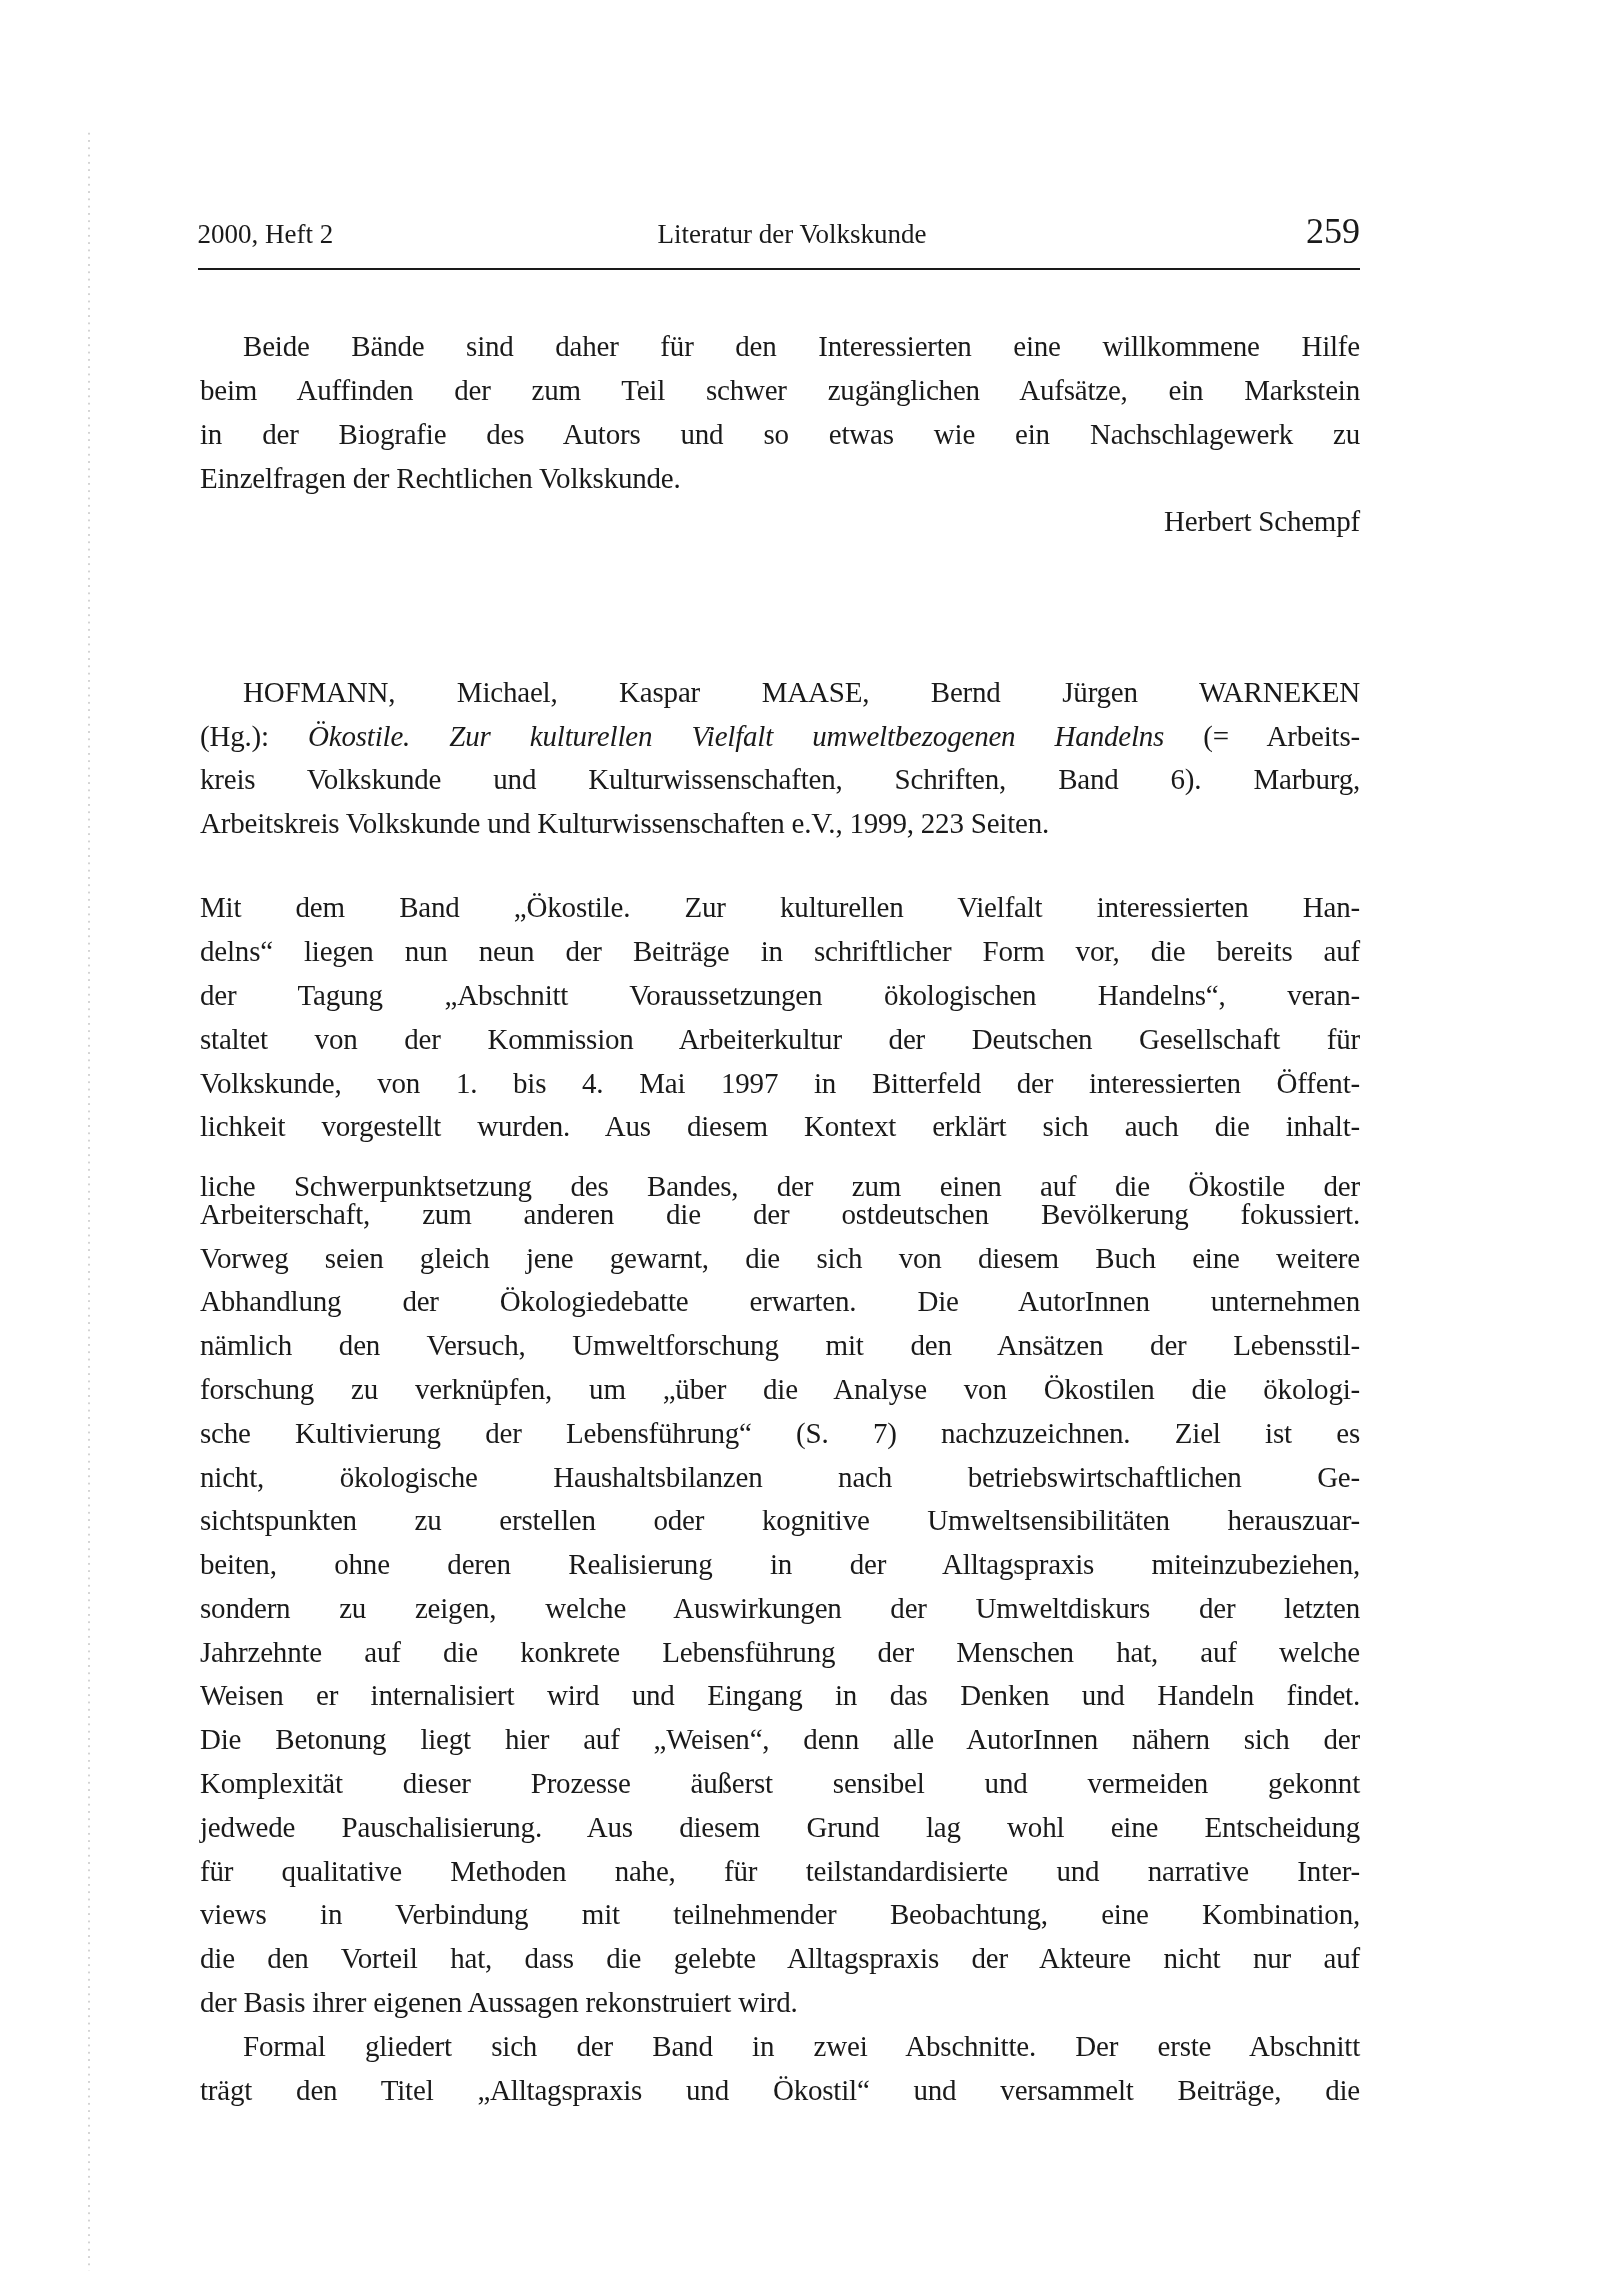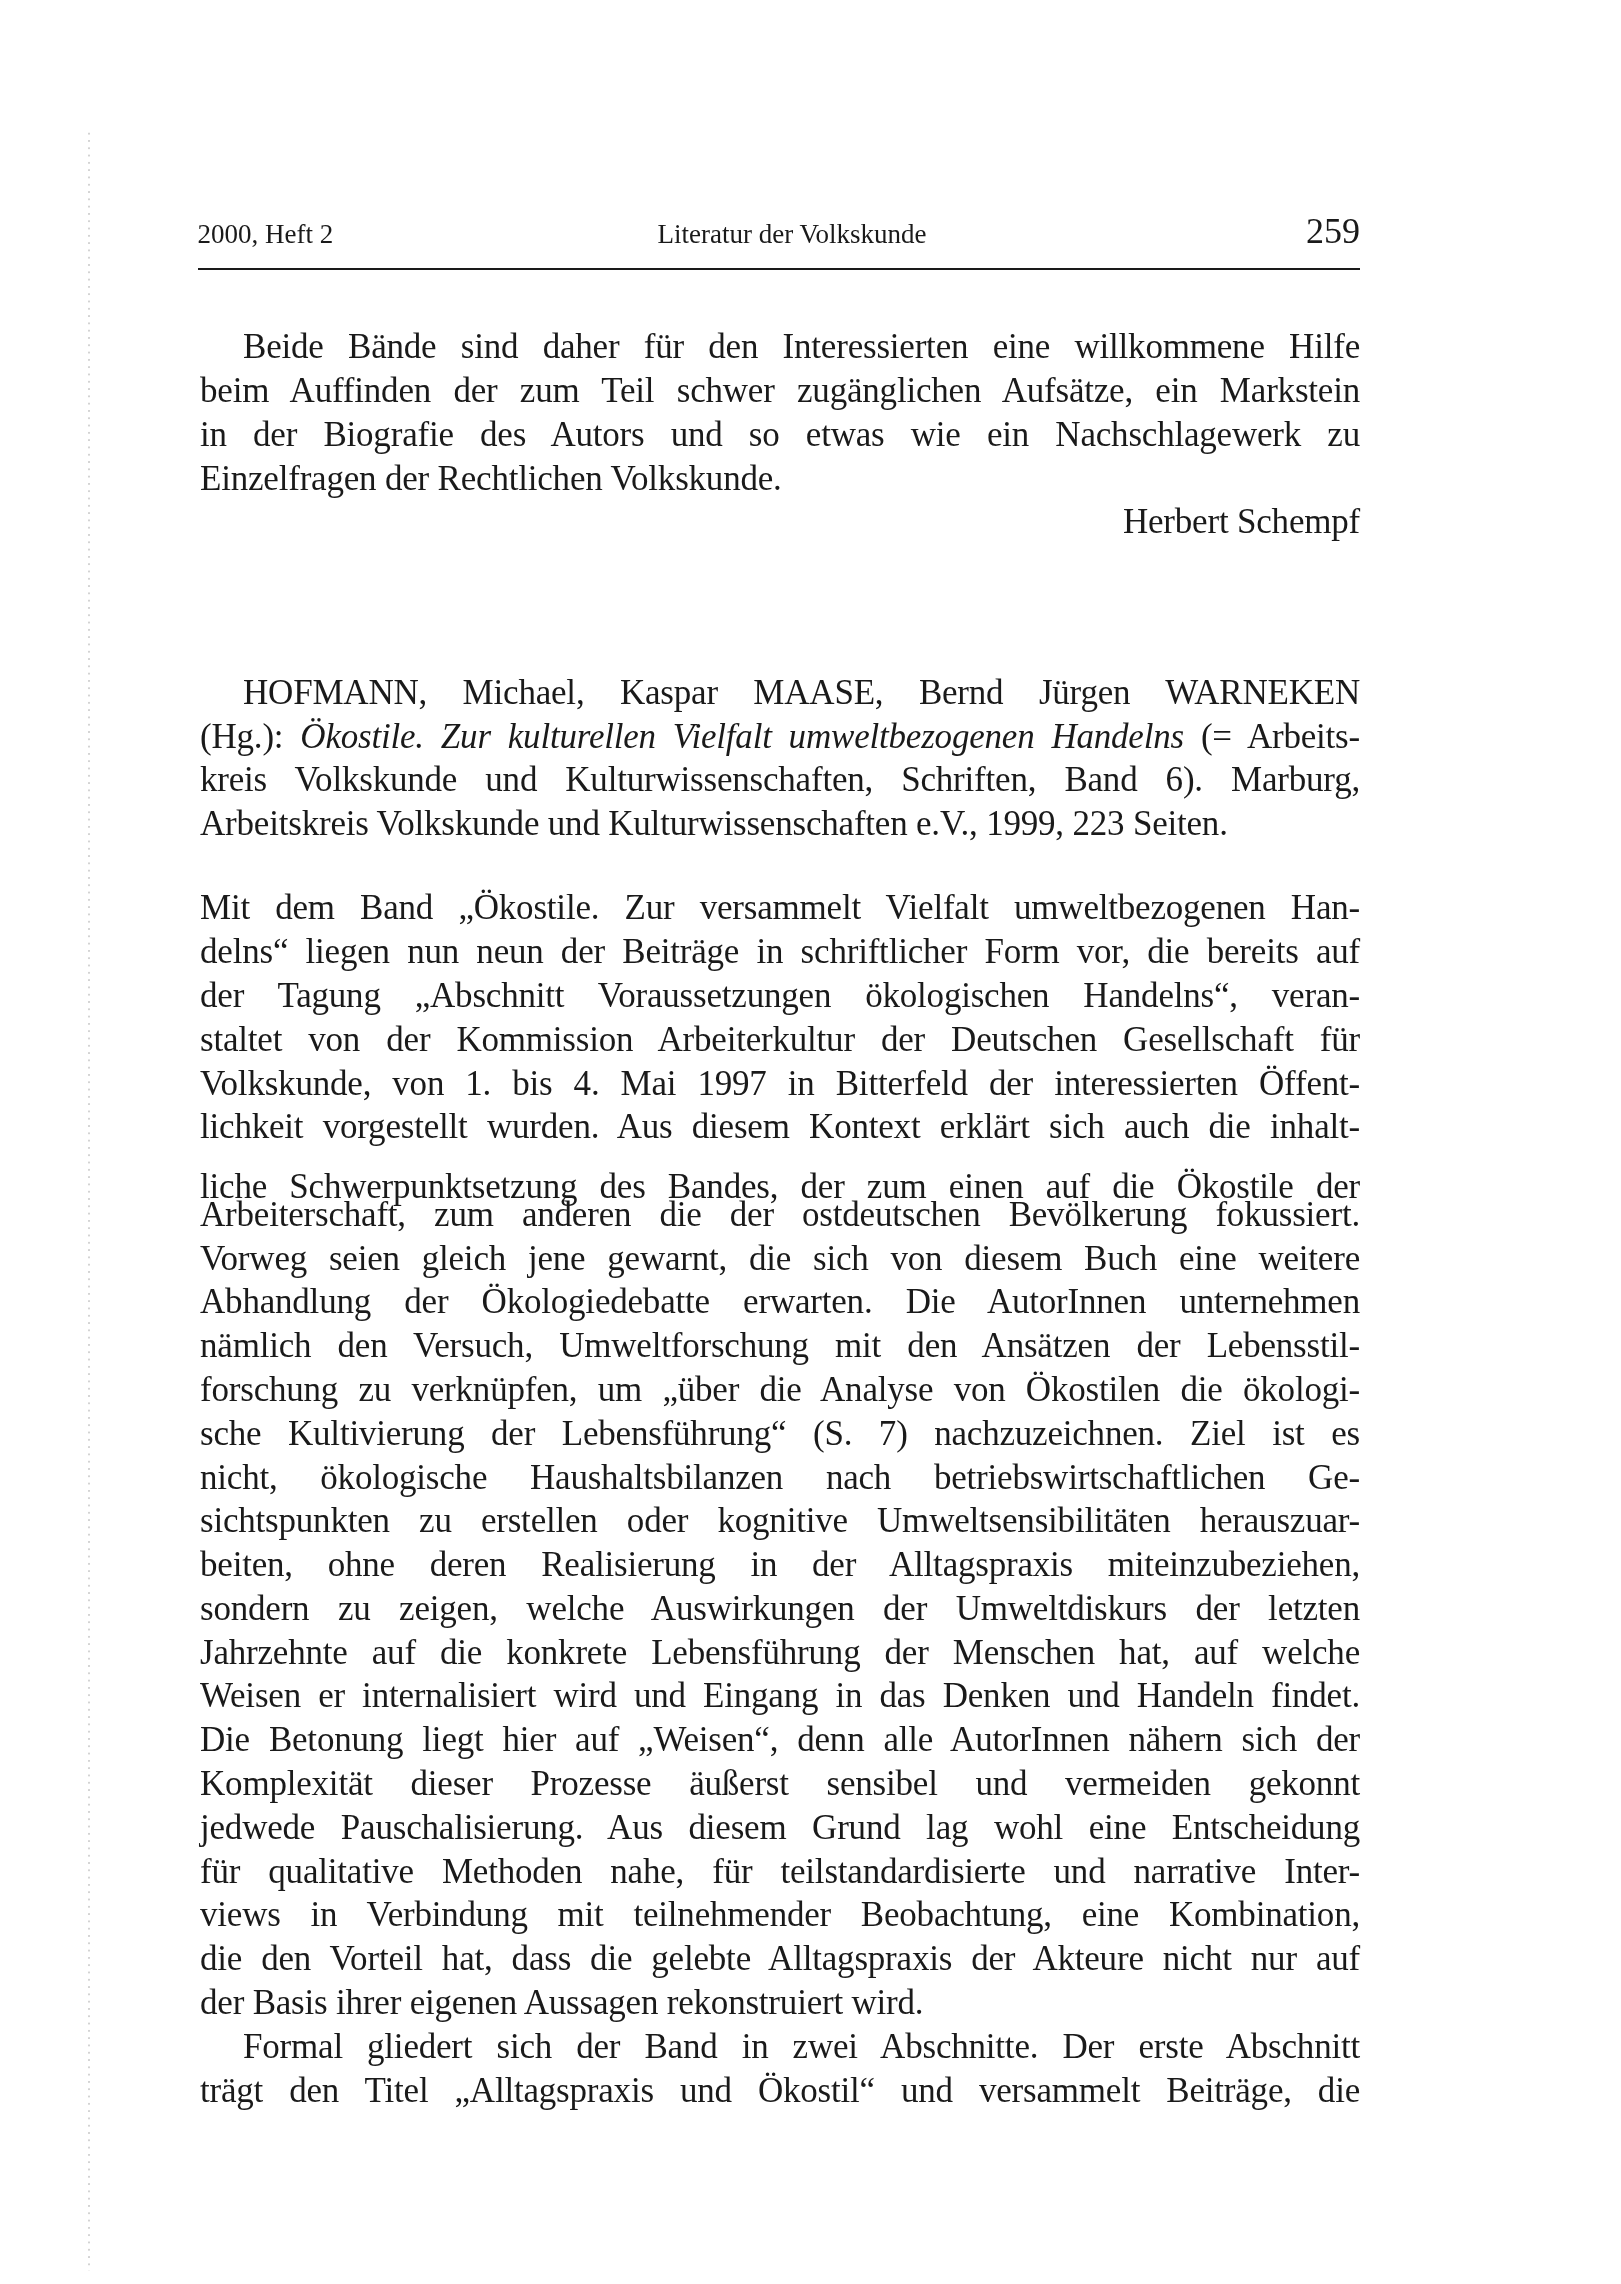--- a/index.html
+++ b/index.html
@@ -49,21 +49,21 @@
     left: -2.4px;
     width: 1162px;
     height: 2.4px;
     background: #1a1a1a;
   }
   .line {
     position: absolute;
     left: 0;
     width: 1160px;
     height: 45px;
-    font-size: 35px;
+    font-size: 29px;
     line-height: 45px;
     white-space: nowrap;
     text-align: justify;
     text-align-last: justify;
     letter-spacing: -0.2px;
   }
   .line.last { text-align-last: left; }
   .line.indent { left: 43px; width: 1117px; }
   .line.right { text-align: center; text-align-last: right; }
   .line .it { font-style: italic; margin-top: 37px; }
@@ -91,21 +91,21 @@
   </div>
 
   <div>
     <div class="line indent" style="top:670px">HOFMANN, Michael, Kaspar MAASE, Bernd Jürgen WARNEKEN</div>
     <div class="line" style="top:714px"><span>(Hg.): </span><span class="it">Ökostile. Zur kulturellen Vielfalt umweltbezogenen Handelns</span><span> (= Arbeits-</span></div>
     <div class="line" style="top:757px">kreis Volkskunde und Kulturwissenschaften, Schriften, Band 6). Marburg,</div>
     <div class="line last" style="top:801px">Arbeitskreis Volkskunde und Kulturwissenschaften e.V., 1999, 223 Seiten.</div>
   </div>
 
   <div>
-    <div class="line" style="top:885px">Mit dem Band „Ökostile. Zur versammelt Vielfalt umweltbezogenen Han-</div>
+    <div class="line" style="top:885px">Mit dem Band „Ökostile. Zur kulturellen Vielfalt interessierten Han-</div>
     <div class="line" style="top:929px">delns“ liegen nun neun der Beiträge in schriftlicher Form vor, die bereits auf</div>
     <div class="line" style="top:973px">der Tagung „Abschnitt Voraussetzungen ökologischen Handelns“, veran-</div>
     <div class="line" style="top:1017px">staltet von der Kommission Arbeiterkultur der Deutschen Gesellschaft für</div>
     <div class="line" style="top:1061px">Volkskunde, von 1. bis 4. Mai 1997 in Bitterfeld der interessierten Öffent-</div>
     <div class="line" style="top:1104px">lichkeit vorgestellt wurden. Aus diesem Kontext erklärt sich auch die inhalt-</div>
     <div class="line" style="top:1164px">liche Schwerpunktsetzung des Bandes, der zum einen auf die Ökostile der</div>
     <div class="line" style="top:1192px">Arbeiterschaft, zum anderen die der ostdeutschen Bevölkerung fokussiert.</div>
     <div class="line" style="top:1236px">Vorweg seien gleich jene gewarnt, die sich von diesem Buch eine weitere</div>
     <div class="line" style="top:1279px">Abhandlung der Ökologiedebatte erwarten. Die AutorInnen unternehmen</div>
     <div class="line" style="top:1323px">nämlich den Versuch, Umweltforschung mit den Ansätzen der Lebensstil-</div>

